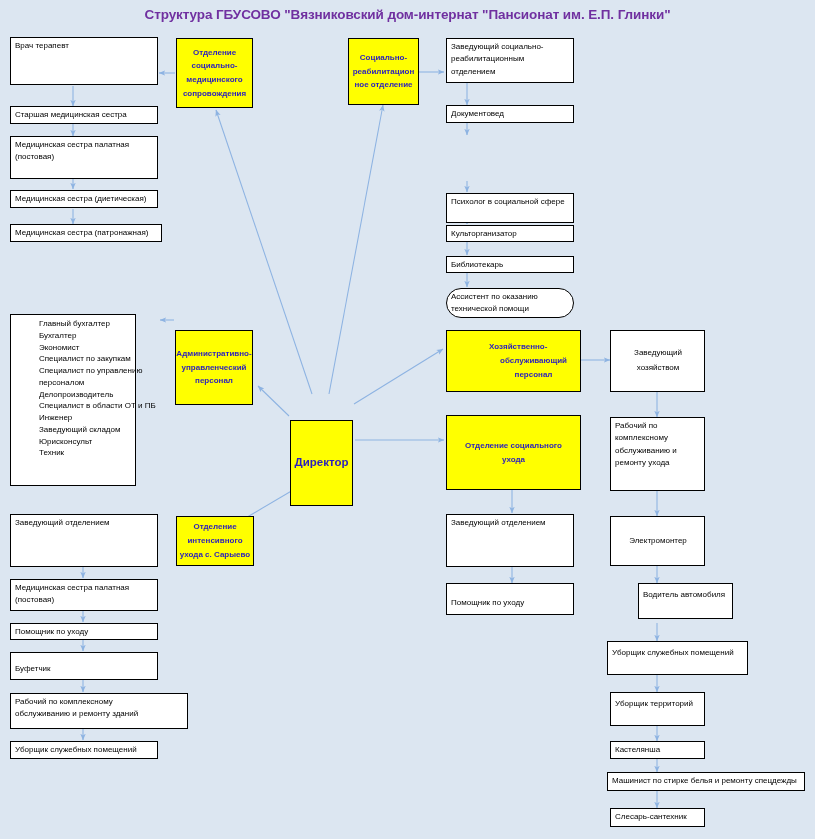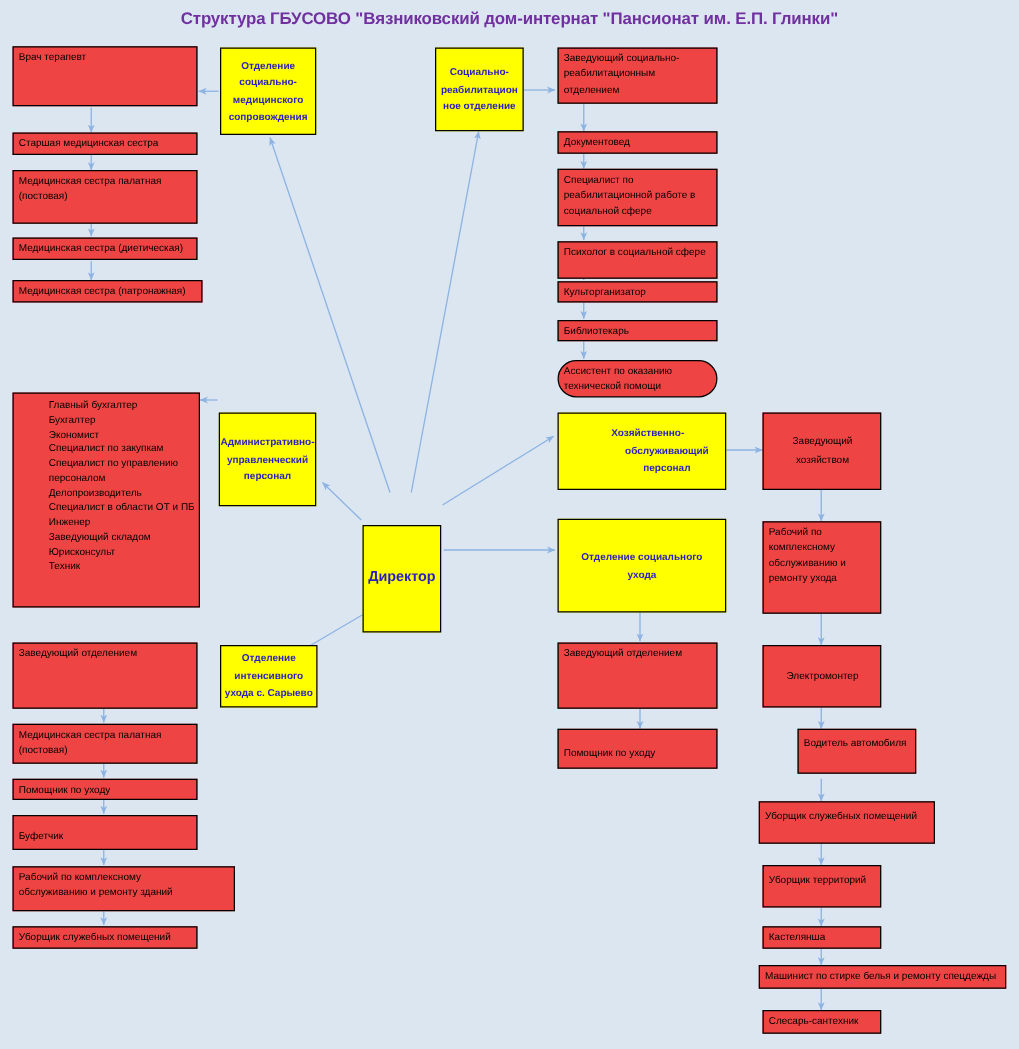--- a/index.html
+++ b/index.html
@@ -32,21 +32,21 @@
     text-align: center;
     font-size: 13.5px;
     font-weight: bold;
     color: #7030a0;
     letter-spacing: -0.1px;
     z-index: 5;
   }
   .node {
     position: absolute;
     border: 1px solid #000;
-    background: #ef4444;
+    background: #ffffff;
     font-size: 8px;
     color: #000;
     line-height: 1.55;
     padding: 2px 3px 2px 4px;
     z-index: 3;
     overflow: visible;
     white-space: normal;
   }
   .node.yellow {
     background: #ffff00;
@@ -181,40 +181,35 @@
   </div>
 
   <div class="node top-align" style="left:446px; top:38px; width:128px; height:45px;">
     <div>Заведующий социально-</div>
     <div>реабилитационным</div>
     <div>отделением</div>
   </div>
   <div class="node top-align" style="left:446px; top:105px; width:128px; height:18px;">
     <div>Документовед</div>
   </div>
-  <div class="node top-align" style="left:446px; top:135px; width:128px; height:46px;">
-    <div>Специалист по</div>
-    <div>реабилитационной работе в</div>
-    <div>социальной сфере</div>
-  </div>
   <div class="node top-align" style="left:446px; top:193px; width:128px; height:30px;">
     <div>Психолог в социальной сфере</div>
   </div>
   <div class="node top-align" style="left:446px; top:225px; width:128px; height:17px;">
     <div>Культорганизатор</div>
   </div>
   <div class="node top-align" style="left:446px; top:256px; width:128px; height:17px;">
     <div>Библиотекарь</div>
   </div>
   <div class="node top-align" style="left:446px; top:288px; width:128px; height:30px;border-radius:15px;">
     <div>Ассистент по оказанию</div>
     <div>технической помощи</div>
   </div>
 
-  <div class="node list" style="left:10px; top:314px; width:150px; height:172px;padding-left:28px;">
+  <div class="node list" style="left:10px; top:314px; width:126px; height:172px;padding-left:28px;">
     <div>Главный бухгалтер</div>
     <div>Бухгалтер</div>
     <div>Экономист</div>
     <div>Специалист по закупкам</div>
     <div>Специалист по управлению</div>
     <div>персоналом</div>
     <div>Делопроизводитель</div>
     <div>Специалист в области ОТ и ПБ</div>
     <div>Инженер</div>
     <div>Заведующий складом</div>

